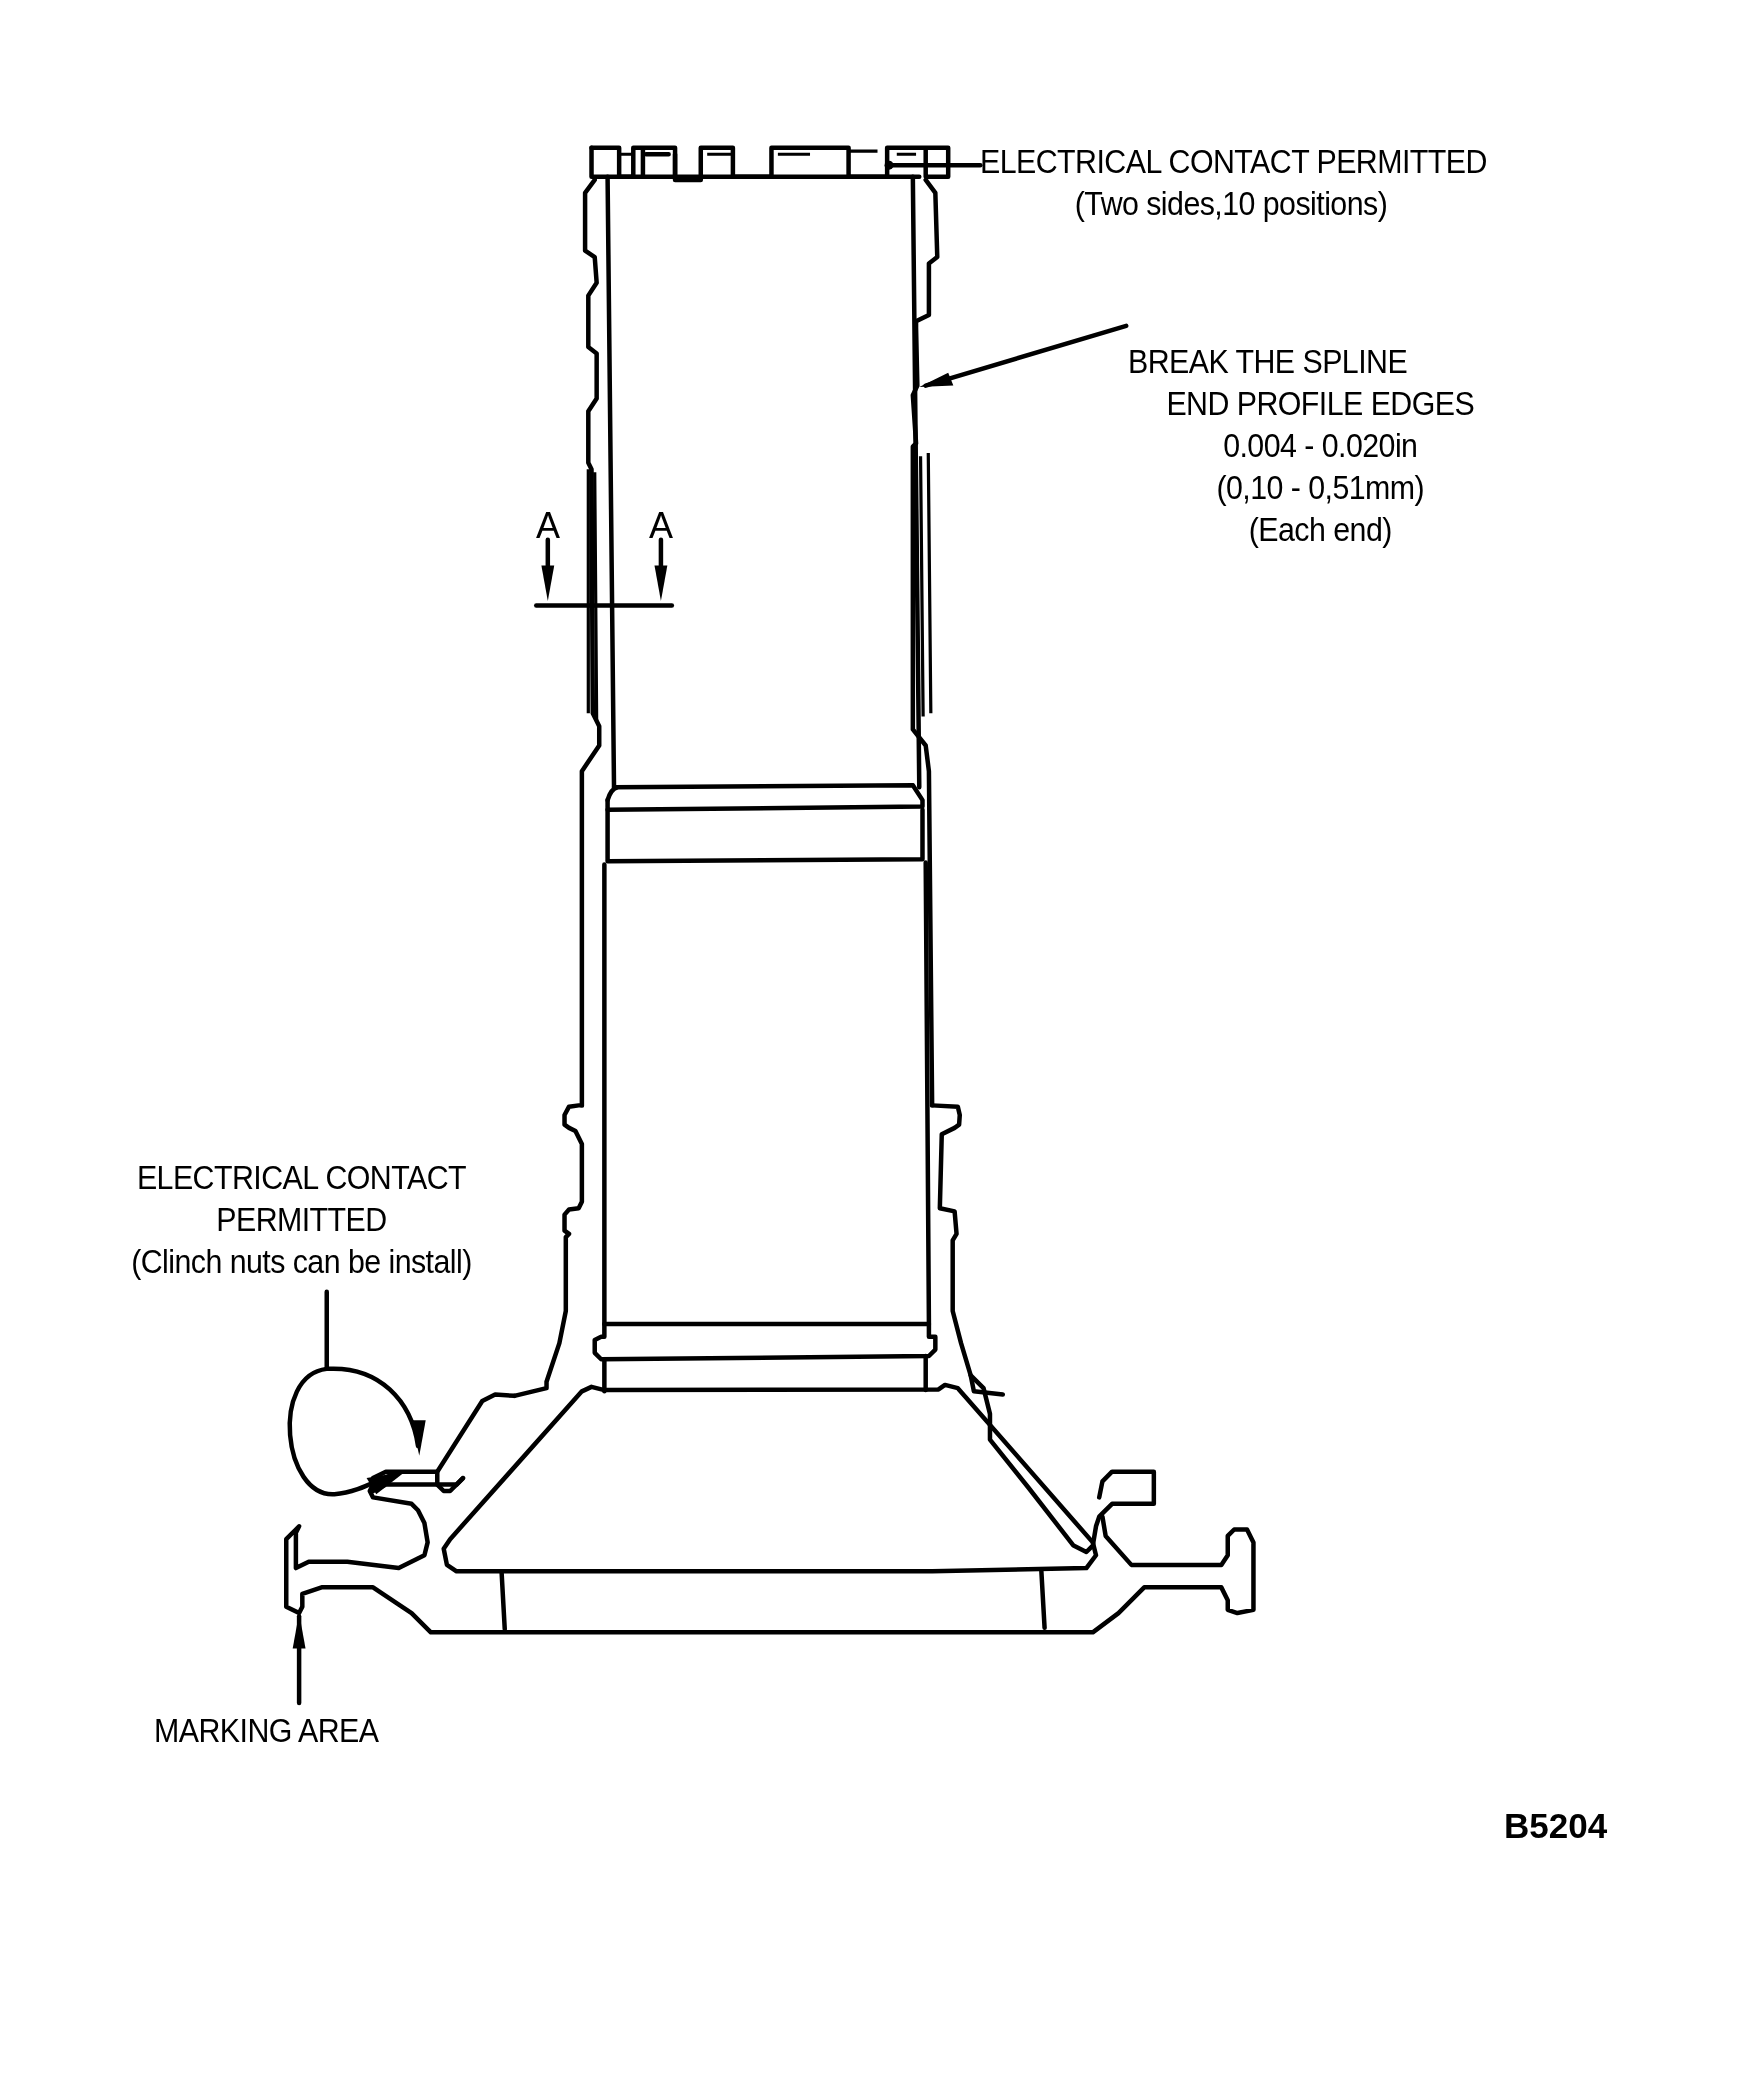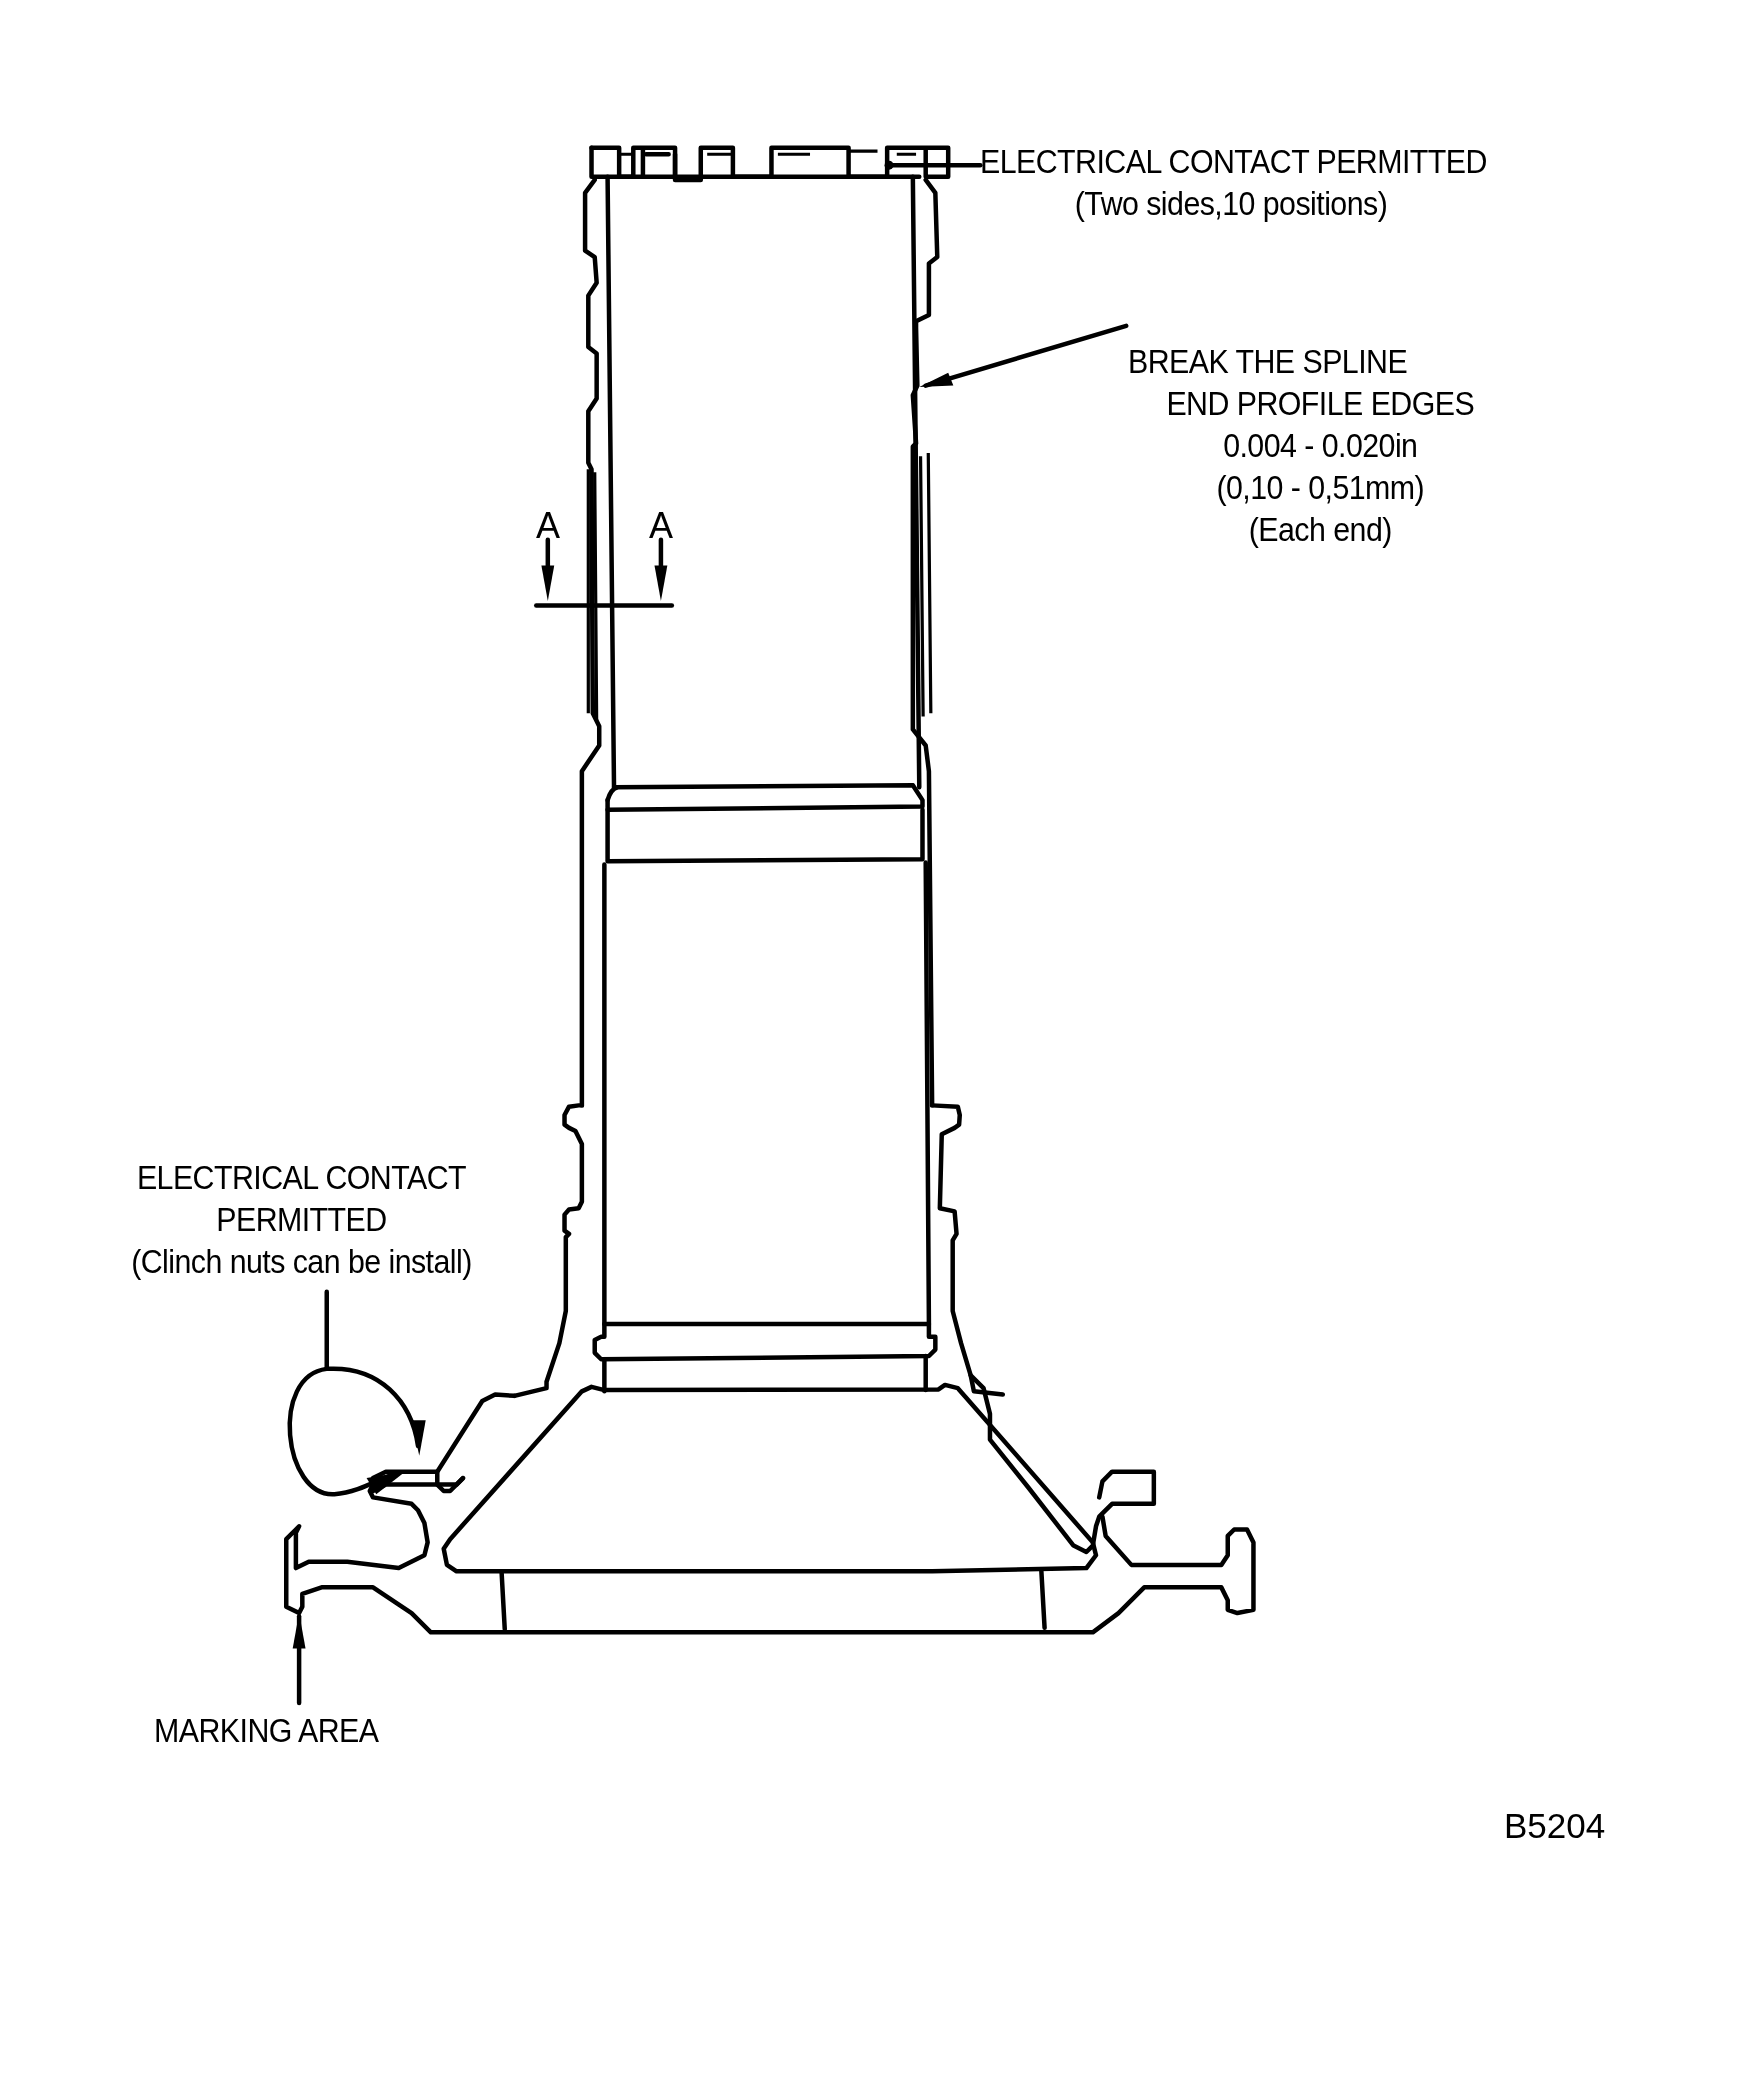--- a/index.html
+++ b/index.html
@@ -6,21 +6,21 @@
     body { width: 1755px; height: 2097px; position: relative; overflow: hidden;
            font-family: "Liberation Sans", sans-serif; color: #000; }
     #drawing { position: absolute; left: 0; top: 0; width: 1755px; height: 2097px; }
     #drawing .ln { fill: none; stroke: #000; stroke-width: 7; stroke-linejoin: round; stroke-linecap: round; }
     #drawing .thin { fill: none; stroke: #000; stroke-width: 5; }
     #drawing .ah { fill: #000; stroke: none; }
     .label { position: absolute; text-align: center; font-size: 33px; line-height: 42px;
              letter-spacing: -0.6px; white-space: nowrap; transform: scaleX(0.92); transform-origin: left top; }
     .label div { display: block; }
     .sec { position: absolute; font-size: 36px; line-height: 36px; }
-    .fig { position: absolute; font-size: 35px; font-weight: normal; }
+    .fig { position: absolute; font-size: 35px; font-weight: bold; }
   </style>
 </head>
 <body>
 
 <svg id="drawing" viewBox="0 0 2730 3263" xmlns="http://www.w3.org/2000/svg">
 
   <g>
     <path class="ln" d="M920 230 L963 230 L963 275 L985 275 L985 230 L1050 230 L1050 280 L1090 280 L1090 230 L1140 230 L1140 275 L1200 275 L1200 230 L1320 230 L1320 275 L1380 275 L1380 230 L1440 230 L1440 275 L1475 275 L1475 230 L1420 230"></path>
     <path class="ln" d="M920 230 L920 275 L1430 275"></path>
     <path class="thin" d="M965 240 L985 240 M1100 240 L1140 240 M1210 240 L1260 240 M1320 235 L1365 235 M1395 240 L1425 240"></path>

